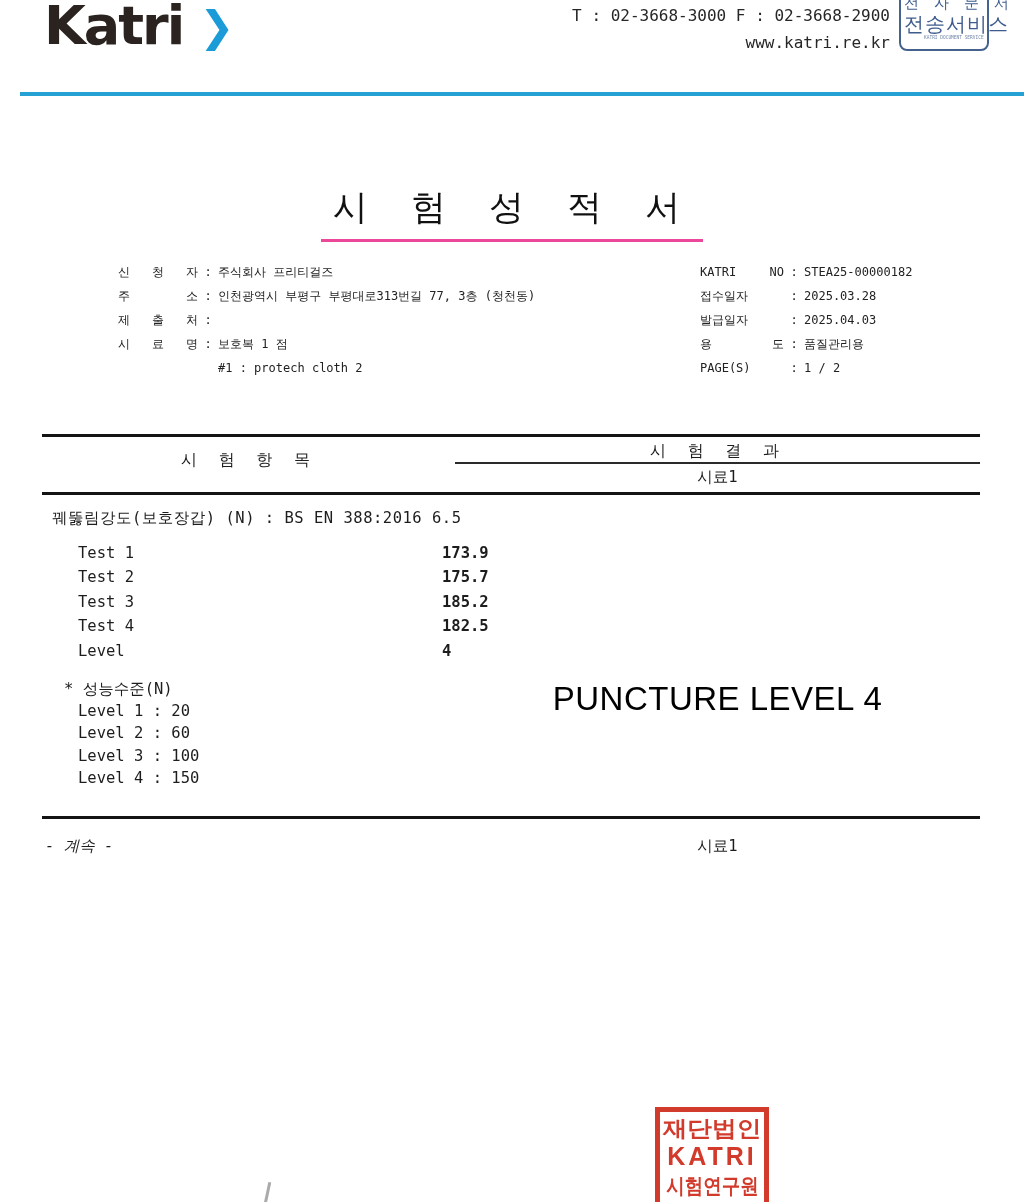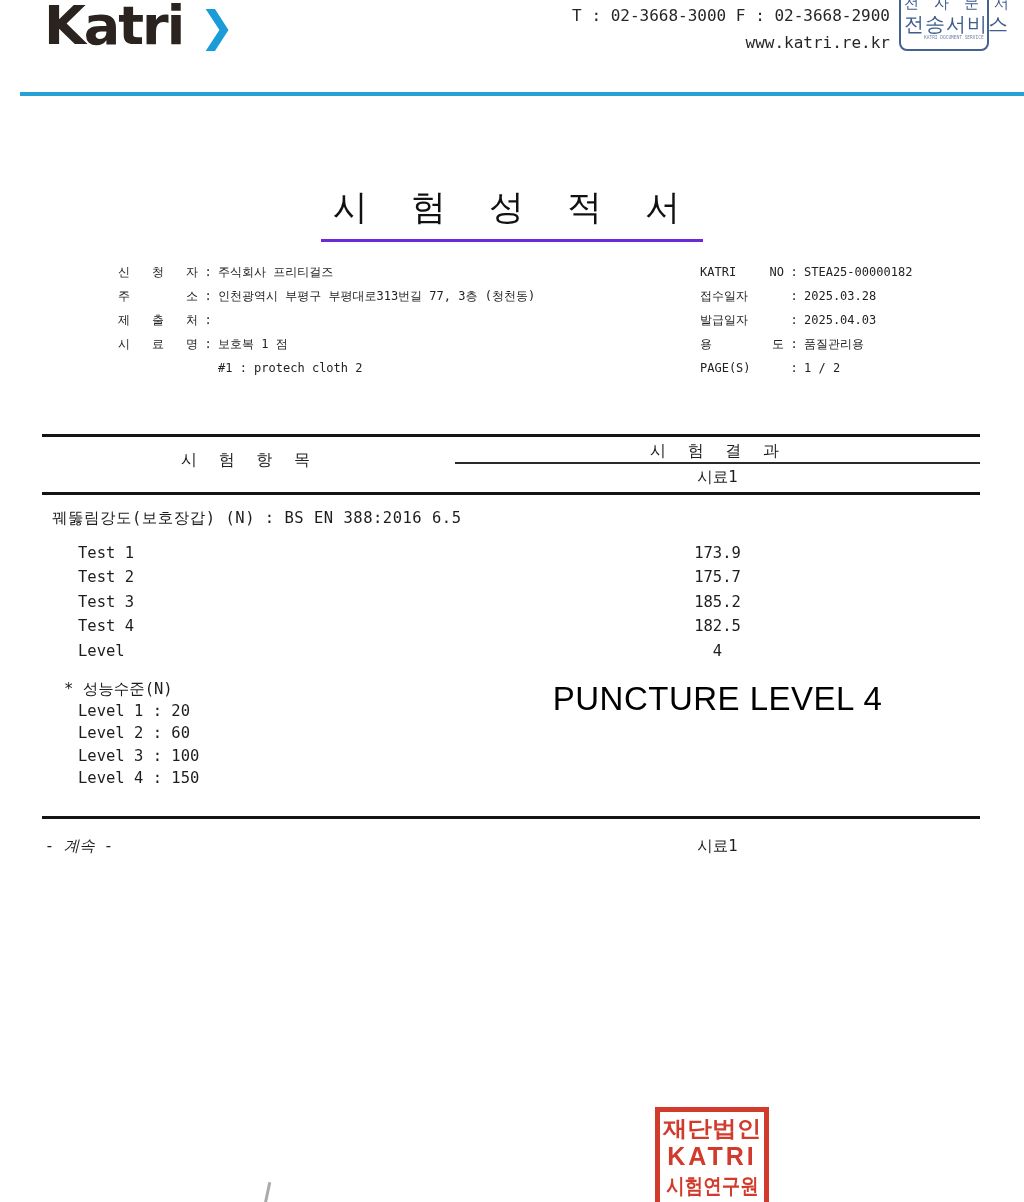--- a/index.html
+++ b/index.html
@@ -30,21 +30,21 @@
   }
   .badge-l1{font-size:15px;line-height:21px;letter-spacing:3px;white-space:nowrap;}
   .badge-l2{font-size:20px;line-height:21px;letter-spacing:1px;white-space:nowrap;}
   .badge-l3{font-size:9px;transform:scale(0.5);transform-origin:center top;white-space:nowrap;color:#7286a8;}
   .rule{left:20px;top:92px;width:1004px;height:4px;background:#25a2d3;}
 
   
   .title-wrap{left:0;top:184px;width:1024px;text-align:center;}
   .title{
     display:inline-block;font-size:35px;font-weight:500;letter-spacing:11px;
-    padding:0 12px 8px 12px;border-bottom:3px solid #6d28d9;color:#111;white-space:pre;
+    padding:0 12px 8px 12px;border-bottom:3px solid #ec4899;color:#111;white-space:pre;
   }
 
   
   .info{font-size:12px;line-height:24px;color:#222;}
   .info-left{left:118px;top:260px;width:548px;}
   .info-right{left:700px;top:260px;width:292px;}
   .row{display:flex;align-items:flex-start;}
   .lbl{flex:none;width:80px;text-align:justify;text-align-last:justify;white-space:normal;}
   .info-right .lbl{width:84px;}
   .sep{flex:none;width:20px;text-align:center;}
@@ -53,21 +53,21 @@
   
   .hline{background:#141414;height:3px;left:42px;width:938px;}
   .hline-thin{background:#2a2a2a;height:2px;}
   .th-item{left:42px;top:450px;width:413px;text-align:center;font-size:16px;letter-spacing:6px;white-space:pre;}
   .th-result{left:455px;top:441px;width:525px;text-align:center;font-size:16px;letter-spacing:6px;white-space:pre;}
   .th-sample{left:455px;top:467px;width:525px;text-align:center;font-size:15.5px;}
   .test-name{left:52px;top:508px;font-size:15.5px;letter-spacing:0.5px;white-space:pre;}
   .trows{left:42px;top:544px;width:938px;font-size:15.5px;}
   .trow{position:relative;height:24.4px;}
   .trow .t-lbl{position:absolute;left:36px;white-space:pre;}
-  .trow .t-val{position:absolute;left:413px;width:525px;text-align:center;}
+  .trow .t-val{position:absolute;left:400px;width:525px;text-align:left;font-weight:bold;}
   .crit-title{left:64px;top:679px;font-size:15.5px;white-space:pre;}
   .crit{left:78px;top:702px;font-size:15.5px;}
   .crit div{height:22.4px;white-space:pre;}
   .callout{
     left:455px;top:680px;width:525px;text-align:center;
     font-family:"Liberation Sans","DejaVu Sans",sans-serif;
     font-size:33px;font-weight:500;letter-spacing:0.5px;color:#000000;white-space:nowrap;
   }
   .tbl-foot-left{left:45px;top:836px;font-size:15.5px;white-space:pre;font-style:italic;}
   .tbl-foot-sample{left:455px;top:836px;width:525px;text-align:center;font-size:15.5px;}

